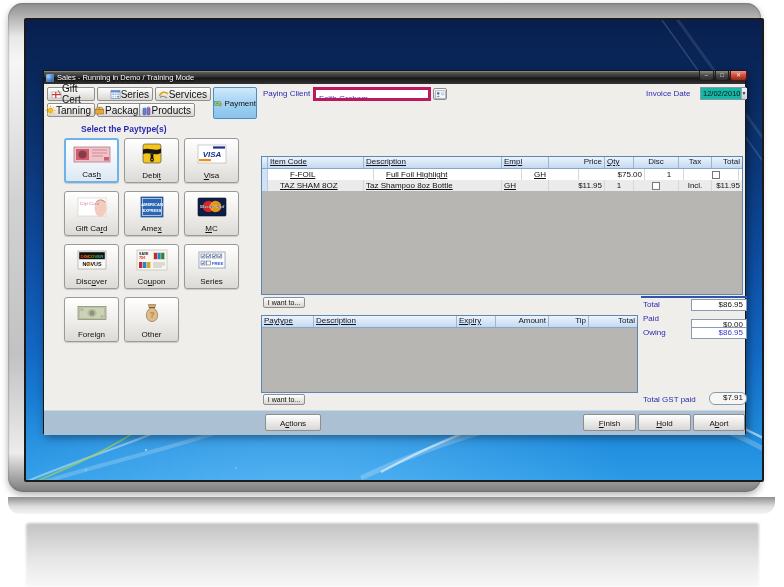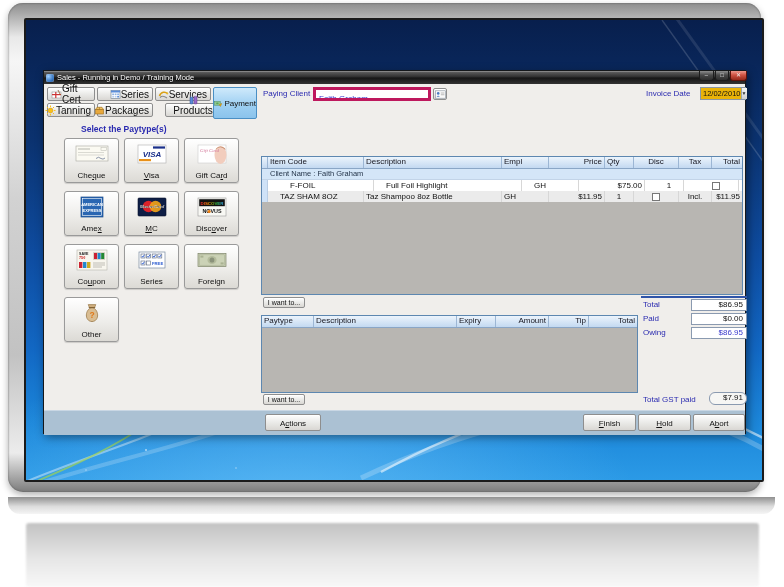--- a/index.html
+++ b/index.html
@@ -46,21 +46,21 @@
   .tbtn{position:absolute;height:14px;display:flex;align-items:center;justify-content:flex-end;padding:0 3px;font-size:10px;}
   .tbtn svg{flex:none;}
   .paybtn-main{position:absolute;left:169px;top:16px;width:44px;height:32px;border:1px solid #4a8fc4;border-radius:2px;
     background:linear-gradient(180deg,#cfe9fb,#9fd0f2 55%,#8ac3ec);display:flex;align-items:center;justify-content:center;gap:2px;
     font-size:8px;box-sizing:border-box;}
 
   .flabel{position:absolute;color:#2a2ab0;font-size:8px;white-space:nowrap;}
   .client-input{position:absolute;left:269px;top:16px;width:118px;height:13px;border:3px solid #be185d;box-sizing:border-box;
     font-family:"Liberation Sans",sans-serif;font-size:8px;color:#3333cc;padding:8px 0 0 3px;background:#fff;}
   .lookup-btn{position:absolute;left:389px;top:17px;width:14px;height:12px;display:flex;align-items:center;justify-content:center;}
-  .datebox{position:absolute;left:656px;top:16px;width:46px;height:13px;border:1px solid #8a97a6;background:#eab308;
+  .datebox{position:absolute;left:656px;top:16px;width:46px;height:13px;border:1px solid #8a97a6;background:#14b8a6;
     box-sizing:border-box;display:flex;align-items:stretch;}
   .datebox .dval{flex:1;font-size:7.5px;line-height:11px;padding-left:2px;color:#111;white-space:nowrap;}
   .datebox .darrow{width:10px;border-left:1px solid #9aa4ae;background:linear-gradient(180deg,#f4f4f4,#cfcfcf);
     font-size:5px;line-height:11px;text-align:center;color:#333;}
 
   
   .pt-head{position:absolute;left:17px;top:53px;color:#2a2ab0;font-weight:bold;font-size:8.5px;margin-left:20px;}
   .ptgrid{position:absolute;left:20px;top:67px;display:grid;grid-template-columns:55px 55px 55px;
     grid-auto-rows:45px;column-gap:5px;row-gap:8px;}
   .pt{position:relative;border:1px solid #9a9a9a;border-radius:3px;box-sizing:border-box;
@@ -76,21 +76,21 @@
   .irow{display:grid;grid-template-columns:6px 96px 138px 47px 56px 29px 45px 33px 1fr;}
   .prow{display:grid;grid-template-columns:52px 143px 39px 53px 40px 1fr;}
   .hdr{height:11px;background:linear-gradient(180deg,#ecf4fc,#c3d9f1);border-bottom:1px solid #8aa6c6;}
   .hdr>div{font-size:8px;line-height:10px;padding:0 2px;border-right:1px solid #9cb6d4;white-space:nowrap;overflow:hidden;color:#15151f;}
   .grp{height:10px;background:#d4e6f8;font-size:7.5px;line-height:10px;padding-left:8px;color:#25354a;
        border-bottom:1px solid #c2d4e8;white-space:nowrap;}
   .drow{height:11px;}
   .drow>div{font-size:8px;line-height:11px;padding:0 2px;border-right:1px solid #d7d7d7;white-space:nowrap;overflow:hidden;}
   .drow .ind{background:#cfe2f7;border-right:1px solid #b9cde4;padding:0;}
   .r0{background:#fff;gap:10px;} .r1{background:#ebebeb;}
-  .aL{text-align:left;} .aR{text-align:right;} .aC{text-align:center;}
+  .aL{text-align:left;text-decoration:underline;} .aR{text-align:right;} .aC{text-align:center;}
   .code{padding-left:12px !important;}
   .cbcell{display:flex;align-items:center;justify-content:center;}
   .cb{width:6px;height:6px;border:1px solid #777;background:#fff;display:block;}
 
   .iwant{position:absolute;height:11px;width:42px;font-size:7px;line-height:9px;text-align:center;padding:0;}
   .iw1{left:219px;top:226px;} .iw2{left:219px;top:323px;}
 
   
   .sep{position:absolute;left:597px;top:225px;width:106px;height:2px;background:#2f54a8;}
   .tlabel{position:absolute;left:599px;color:#2a2ab0;font-size:8px;white-space:nowrap;}
@@ -172,21 +172,21 @@
         <span>Tanning</span>
       </div>
       <div class="tbtn b3" style="left:53px;top:32px;width:56px;">
         <svg width="11" height="11" viewBox="0 0 11 11">
           <rect x="1.5" y="4.5" width="8" height="4.5" fill="#e8a83c" stroke="#9a6a18" stroke-width=".6"></rect>
           <path d="M1.5,4.5 L3,2.3 H8 L9.5,4.5 Z" fill="#f0c060" stroke="#9a6a18" stroke-width=".6"></path>
           <path d="M5.5,2.3 V4.5" stroke="#9a6a18" stroke-width=".5"></path>
         </svg>
         <span>Packages</span>
       </div>
-      <div class="tbtn b3" style="left:121px;top:32px;width:56px;flex-direction:column;">
+      <div class="tbtn b3" style="left:95px;top:32px;width:56px;">
         <svg width="11" height="11" viewBox="0 0 11 11">
           <rect x="2" y="3" width="3" height="7" rx="1" fill="#5a8ad8" stroke="#2a4a88" stroke-width=".5"></rect>
           <rect x="2.8" y="1.6" width="1.4" height="1.6" fill="#cdd8ee"></rect>
           <rect x="6" y="2.2" width="3" height="7.8" rx="1" fill="#9a6ac8" stroke="#5a3a88" stroke-width=".5"></rect>
           <rect x="6.8" y="1" width="1.4" height="1.4" fill="#ddd0ee"></rect>
         </svg>
         <span>Products</span>
       </div>
       <div class="paybtn-main">
         <svg width="15" height="13" viewBox="0 0 15 13">
@@ -210,32 +210,42 @@
       </div>
       <div class="flabel" style="left:602px;top:18px;">Invoice Date</div>
       <div class="datebox">
         <span class="dval">12/02/2010</span>
         <span class="darrow">▼</span>
       </div>
 
       <div class="pt-head">Select the Paytype(s)</div>
       <div class="ptgrid">
 
-
-
-        <div class="pt">
-          <svg class="art" width="40" height="22" viewBox="0 0 40 22">
-            <rect x="4" y="3" width="32" height="15" fill="#fbfaf2" stroke="#a8a8a0" stroke-width=".6"></rect>
-            <path d="M6,6 h12" stroke="#9a9a92" stroke-width=".7"></path>
-            <rect x="29" y="4.6" width="5.4" height="3" fill="none" stroke="#b8b8b0" stroke-width=".5"></rect>
-            <path d="M6,9.5 h26 M6,12 h26" stroke="#c4c4bc" stroke-width=".6"></path>
-            <path d="M24,15.5 q2.5,-2.5 5,0 q2,1.5 4,-0.5" stroke="#5a6a8a" stroke-width=".7" fill="none"></path>
-          </svg>
-          <span class="lbl">Che<u>q</u>ue</span>
-        </div>
+        <div class="pt sel">
+          <svg class="art" width="40" height="22" viewBox="0 0 40 22">
+            <rect x="2" y="3" width="36" height="15" fill="#f0c3ca" stroke="#b06a72" stroke-width=".7"></rect>
+            <rect x="4" y="5" width="13" height="11" fill="#cf5f6e"></rect>
+            <circle cx="10.5" cy="10.5" r="4" fill="#8a3a48"></circle>
+            <path d="M20,6 h15 M20,9 h15 M20,12 h11" stroke="#cf8a94" stroke-width="1"></path>
+            <rect x="32" y="13" width="5" height="3.6" fill="#cf5f6e"></rect>
+          </svg>
+          <span class="lbl">Cas<u>h</u></span>
+        </div>
+
+        <div class="pt">
+          <svg class="art" width="40" height="22" viewBox="0 0 40 22">
+            <rect x="11" y="1" width="18" height="19" rx="2" fill="#f5c518" stroke="#555" stroke-width=".7"></rect>
+            <path d="M11,6.5 C17,4 23,9 29,5.5 L29,10 C23,13.5 17,8.5 11,11 Z" fill="#161616"></path>
+            <rect x="18.6" y="11" width="2.8" height="7.5" fill="#161616"></rect>
+            <circle cx="20" cy="16.6" r="1.9" fill="#161616"></circle>
+            <circle cx="20" cy="16.6" r=".8" fill="#f5c518"></circle>
+          </svg>
+          <span class="lbl">Debi<u>t</u></span>
+        </div>
+
 
         <div class="pt">
           <svg class="art" width="40" height="22" viewBox="0 0 40 22">
             <rect x="6" y="2" width="28" height="18" fill="#fff" stroke="#b0b0b0" stroke-width=".6"></rect>
             <rect x="21" y="3.4" width="12" height="2.2" fill="#1a2f8a"></rect>
             <text x="20" y="14" text-anchor="middle" font-size="8" font-weight="bold" font-style="italic" fill="#1a2f8a" font-family="Liberation Sans, sans-serif">VISA</text>
             <rect x="7" y="16" width="12" height="2.2" fill="#e89018"></rect>
           </svg>
           <span class="lbl"><u>V</u>isa</span>
         </div>
@@ -357,21 +367,20 @@
           <div></div>
           <div class="aL">Item Code</div>
           <div class="aL">Description</div>
           <div class="aL">Empl</div>
           <div class="aR">Price</div>
           <div class="aL">Qty</div>
           <div class="aC">Disc</div>
           <div class="aC">Tax</div>
           <div class="aR" style="border-right:none;">Total</div>
         </div>
-        <div class="grp">Client Name : Faith Graham</div>
 
         <div class="irow drow r0">
           <div class="ind"></div>
           <div class="aL code">F-FOIL</div>
           <div class="aL">Full Foil Highlight</div>
           <div class="aL">GH</div>
           <div class="aR">$75.00</div>
           <div class="aC">1</div>
           <div class="cbcell">
               <span class="cb"></span>
@@ -394,21 +403,21 @@
           <div class="aR" style="border-right:none;">$11.95</div>
         </div>
       </div>
 
       <button class="iwant iw1 b3">I want to...</button>
 
       <div class="sep"></div>
       <div class="tlabel" style="top:229px;">Total</div>
       <div class="tbox" style="top:228px;">$86.95</div>
       <div class="tlabel" style="top:243px;">Paid</div>
-      <div class="tbox" style="top:242px;padding-left:21px;">$0.00</div>
+      <div class="tbox" style="top:248px;padding-left:21px;">$0.00</div>
       <div class="tlabel" style="top:257px;">Owing</div>
       <div class="tbox owing" style="top:256px;">$86.95</div>
 
       <div class="gridtbl pays">
         <div class="prow hdr">
           <div class="aL">Paytype</div>
           <div class="aL">Description</div>
           <div class="aL">Expiry</div>
           <div class="aR">Amount</div>
           <div class="aR">Tip</div>

